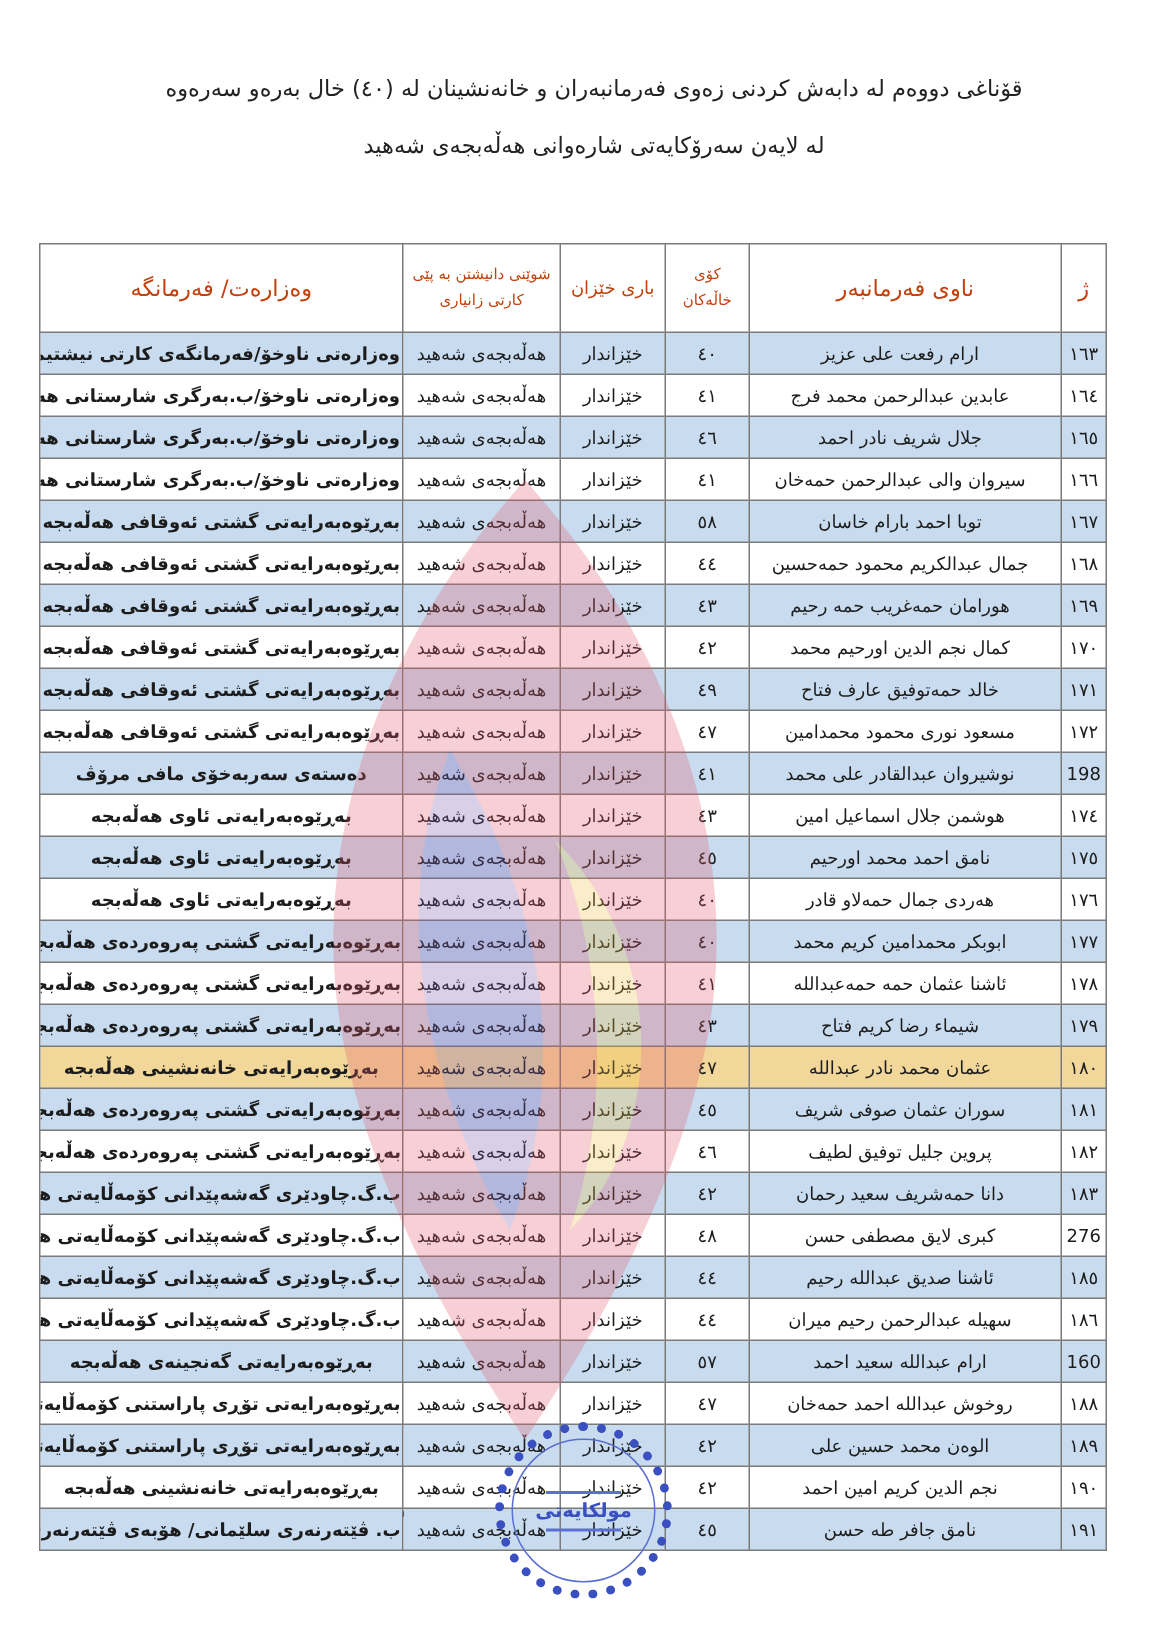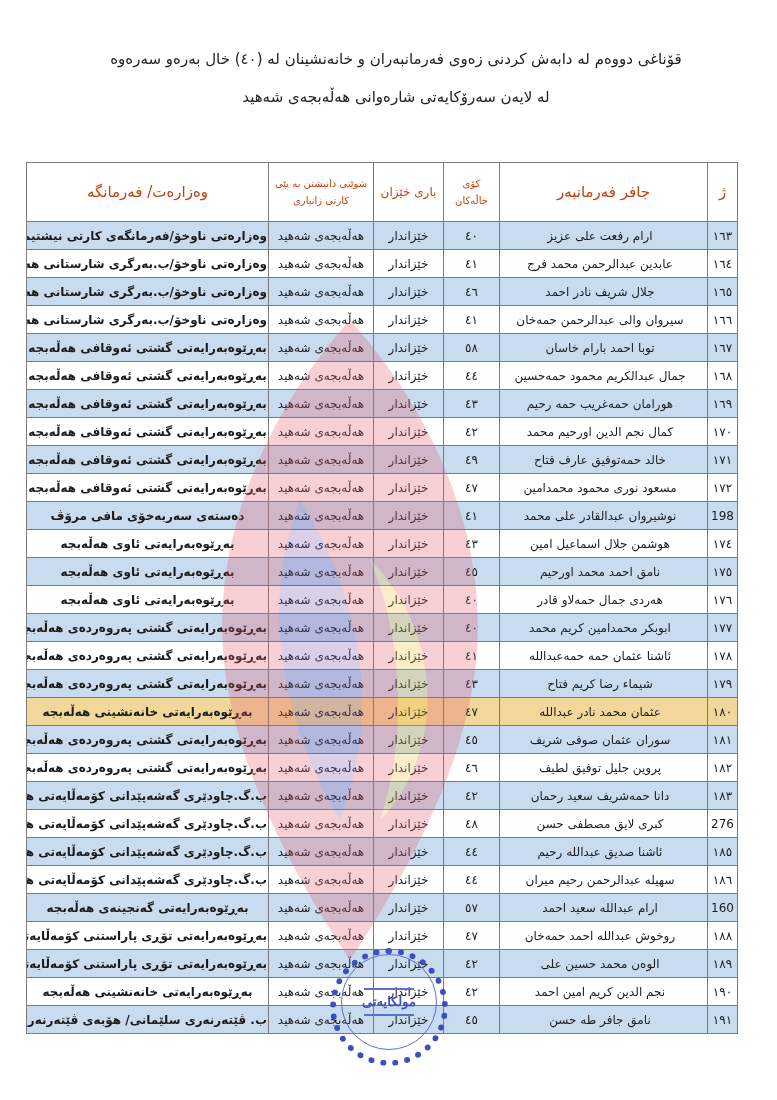--- a/index.html
+++ b/index.html
@@ -38,22 +38,22 @@
     tr.blue td { background: #c9dcef; }
     tr.white td { background: #ffffff; }
     tr.gold td { background: #f2d79a; }
     .footer {
       position: absolute; top: 1000px; left: 100px; direction: rtl;
       font-size: 13px; font-weight: bold; color: #333;
     }
     .stamp {
       position: absolute; left: 330px; top: 948px; width: 118px; height: 118px;
       border-radius: 50%; border: 6px dotted #3a4fc0; box-sizing: border-box;
-      z-index: 3; display: flex; align-items: center; 
-      flex-direction: column; color: #3a4fc0; direction: rtl; font-family: Liberation Serif, serif;
+      z-index: 3; display: flex; align-items: center; justify-content: center;
+      flex-direction: column; color: #3a4fc0; direction: rtl;
     }
     .stamp-inner {
       width: 94px; height: 94px; border-radius: 50%; border: 1px solid #5a6fd0;
       display: flex; align-items: center; justify-content: center; flex-direction: column;
     }
     .stamp-text { font-size: 13px; font-weight: bold; }
     .stamp-line { width: 50px; height: 2px; background: #5a6fd0; margin: 4px 0; }
   </style>
 </head>
 <body>
@@ -72,21 +72,21 @@
     <col style="width:30px">
     <col style="width:208px">
     <col style="width:56px">
     <col style="width:70px">
     <col style="width:105px">
     <col style="width:242px">
   </colgroup>
   <thead>
     <tr>
       <th class="h-big">ژ</th>
-      <th class="h-big">جافر فەرمانبەر</th>
+      <th class="h-big">ناوی فەرمانبەر</th>
       <th class="h-small">کۆی خاڵەکان</th>
       <th>باری خێزان</th>
       <th class="h-small">شوێنی دانیشتن بە پێی کارتی زانیاری</th>
       <th class="h-big">وەزارەت/ فەرمانگە</th>
     </tr>
   </thead>
   <tbody id="roster-body">
       <tr class="blue">
         <td class="c-no">١٦٣</td>
         <td class="c-name">ارام رفعت علی عزیز</td>

